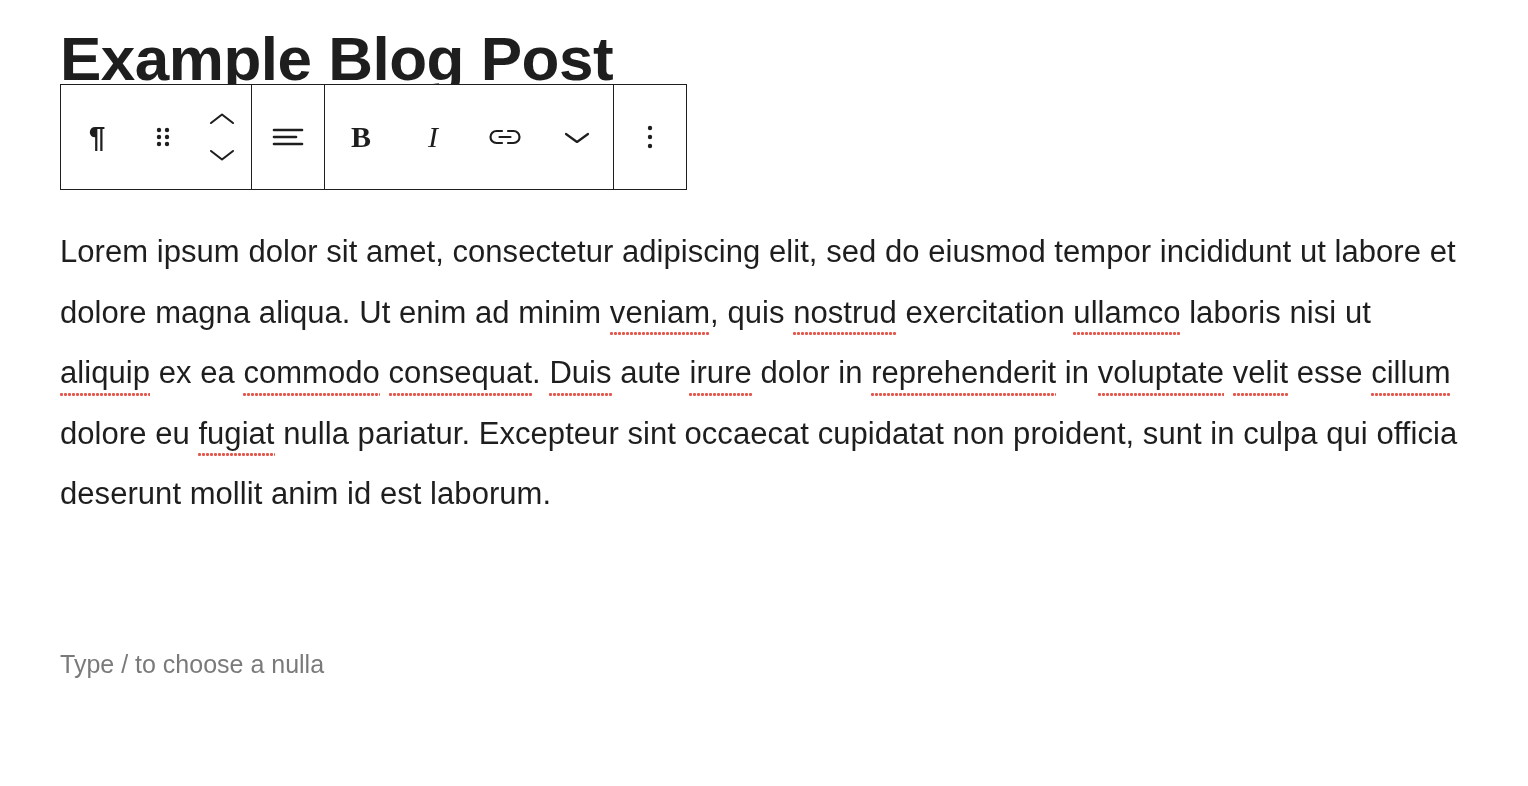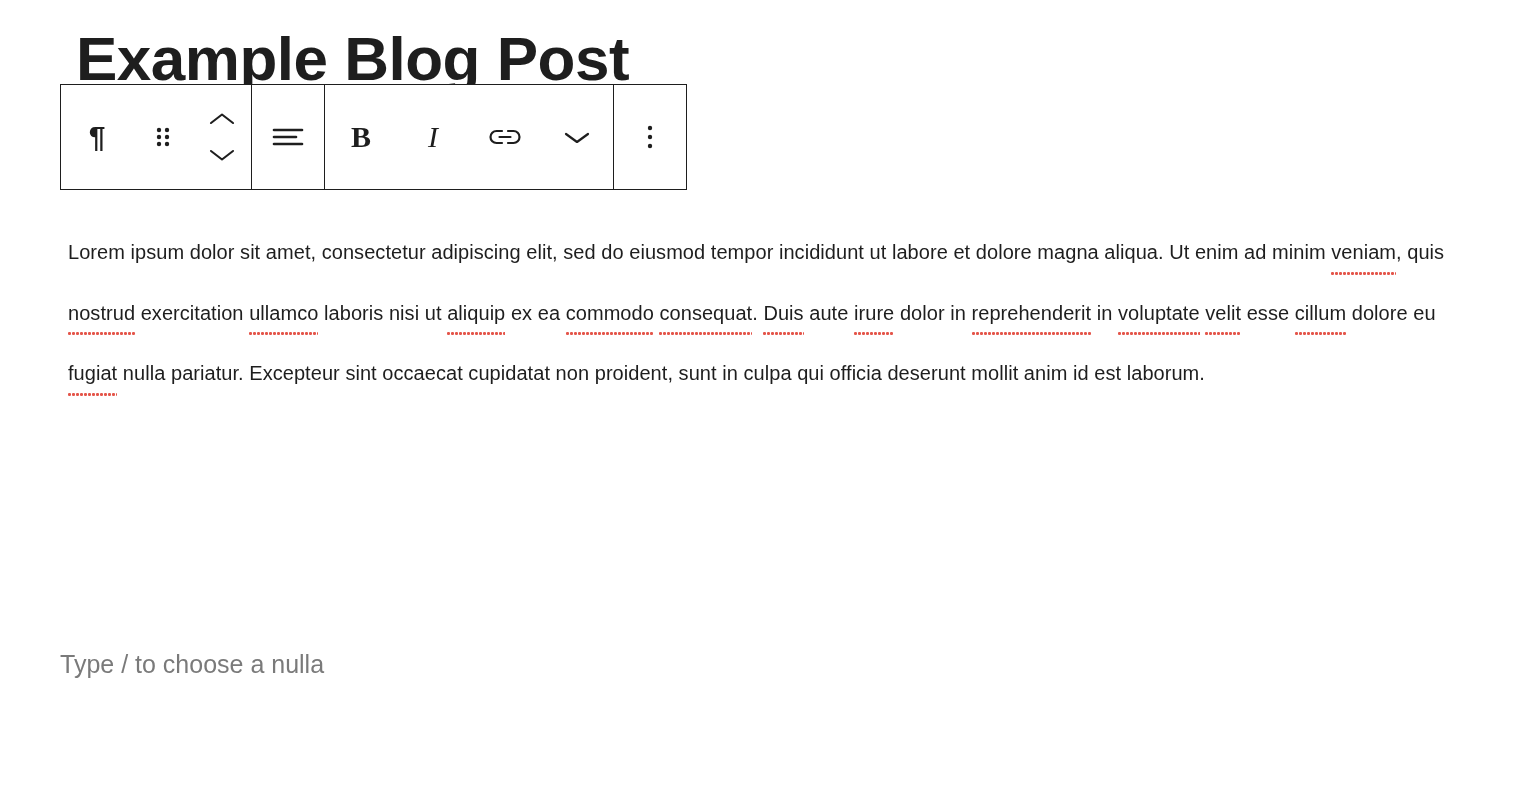--- a/index.html
+++ b/index.html
@@ -22,37 +22,37 @@
     position: absolute;
     left: 0;
     top: 0;
     width: 1528px;
     height: 786px;
     background: #ffffff;
   }
 
   .post-title {
     position: absolute;
-    left: 76px;
+    left: 60px;
     top: 22px;
     width: 1400px;
     font-size: 62px;
     line-height: 74px;
     font-weight: 700;
     letter-spacing: -0.5px;
     color: #1e1e1e;
     white-space: nowrap;
   }
 
   .post-body {
     position: absolute;
-    left: 68px;
+    left: 60px;
     top: 222px;
     width: 1400px;
-    font-size: 20px;
+    font-size: 31px;
     line-height: 60.5px;
     color: #1e1e1e;
     letter-spacing: 0.05px;
   }
 
   .placeholder-block {
     position: absolute;
     left: 60px;
     top: 640px;
     width: 1400px;

